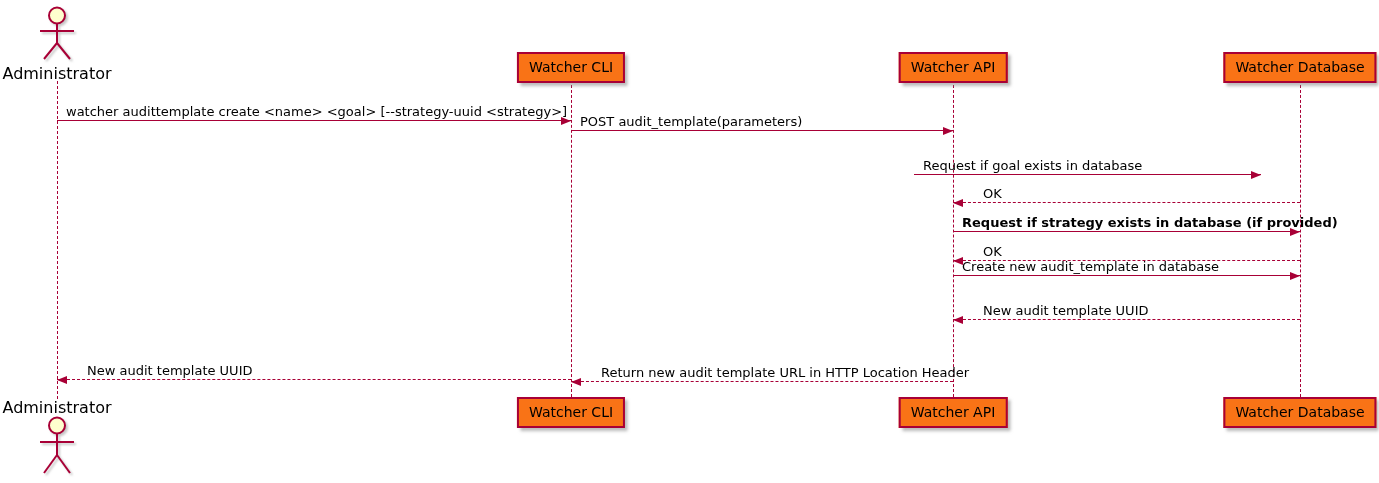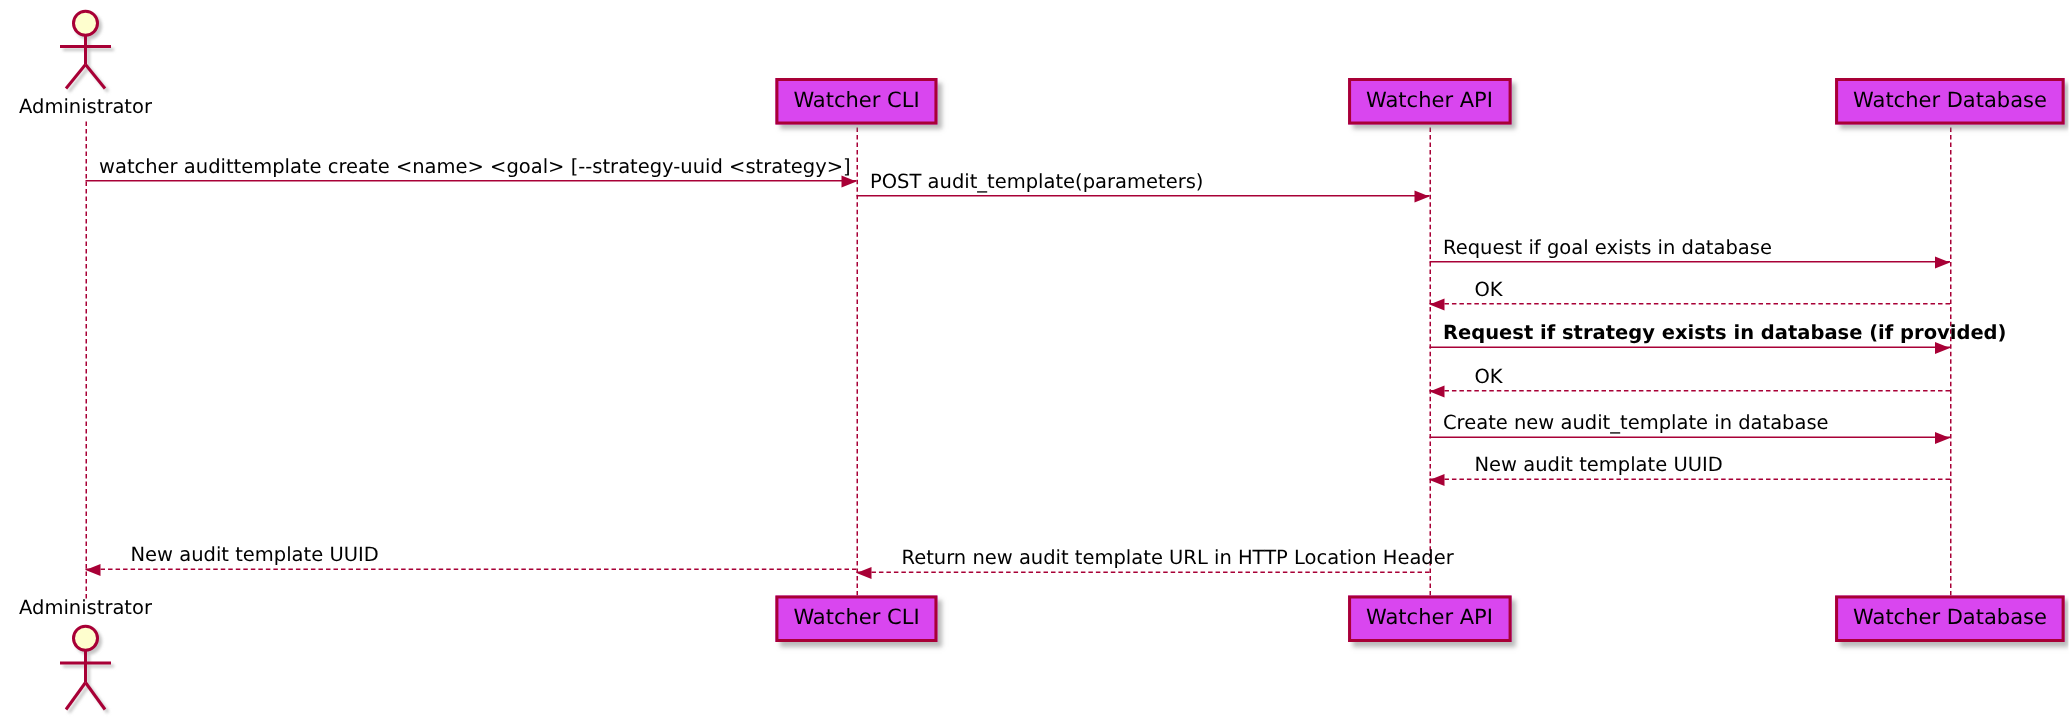--- a/index.html
+++ b/index.html
@@ -5,30 +5,30 @@
   html,body { margin:0; padding:0; background:#ffffff; }
   body { width:1379px; height:483px; position:relative; font-family:"DejaVu Sans", sans-serif; color:#000; }
   .canvas { position:absolute; left:0; top:0; width:1379px; height:483px; overflow:hidden; }
 
   
   .lifeline { position:absolute; width:0; border-left:1px dashed #A80036; z-index:0; }
 
   
   .pbox {
     position:absolute; transform:translateX(-50%);
-    background:#d946ef; border:2px solid #A80036;
+    background:#f97316; border:2px solid #A80036;
     box-shadow:3px 3px 3px rgba(130,130,130,0.55);
     padding:5px 10px; font-size:14px; line-height:17px;
     white-space:nowrap; z-index:2;
   }
 
   
   .actor-figure { position:absolute; transform:translateX(-50%); z-index:2;
     filter:drop-shadow(2px 2px 1px rgba(160,160,160,0.6)); }
-  .actor-label { position:absolute; transform:translateX(-50%); font-size:13px;
+  .actor-label { position:absolute; transform:translateX(-50%); font-size:16px;
     white-space:nowrap; z-index:2; }
 
   
   .msg { position:absolute; height:20px; z-index:1; }
   .msg-label { position:absolute; bottom:2px; white-space:nowrap; font-size:13px; }
   .msg.right .msg-label { left:9px; }
   .msg.left  .msg-label { left:30px; }
   .msg-line { position:absolute; left:0; right:0; bottom:0; height:0; }
   .msg.solid  .msg-line { border-top:1px solid #A80036; }
   .msg.dashed .msg-line { border-top:1px dashed #A80036; }
@@ -67,21 +67,21 @@
     <span class="msg-line"></span>
     <span class="msg-arrowhead"></span>
   </div>
 
   <div class="msg right solid" style="left:571px; top:111px; width:382px;">
     <span class="msg-label">POST audit_template(parameters)</span>
     <span class="msg-line"></span>
     <span class="msg-arrowhead"></span>
   </div>
 
-  <div class="msg right solid" style="left:953px; top:155px; width:347px;">
+  <div class="msg right solid" style="left:914px; top:155px; width:347px;">
     <span class="msg-label">Request if goal exists in database</span>
     <span class="msg-line"></span>
     <span class="msg-arrowhead"></span>
   </div>
 
   <div class="msg left dashed" style="left:953px; top:183px; width:347px;">
     <span class="msg-label">OK</span>
     <span class="msg-line"></span>
     <span class="msg-arrowhead"></span>
   </div>
@@ -91,21 +91,21 @@
     <span class="msg-line"></span>
     <span class="msg-arrowhead"></span>
   </div>
 
   <div class="msg left dashed" style="left:953px; top:241px; width:347px;">
     <span class="msg-label">OK</span>
     <span class="msg-line"></span>
     <span class="msg-arrowhead"></span>
   </div>
 
-  <div class="msg right solid" style="left:953px; top:272px; width:347px;">
+  <div class="msg right solid" style="left:953px; top:256px; width:347px;">
     <span class="msg-label">Create new audit_template in database</span>
     <span class="msg-line"></span>
     <span class="msg-arrowhead"></span>
   </div>
 
   <div class="msg left dashed" style="left:953px; top:300px; width:347px;">
     <span class="msg-label">New audit template UUID</span>
     <span class="msg-line"></span>
     <span class="msg-arrowhead"></span>
   </div>

